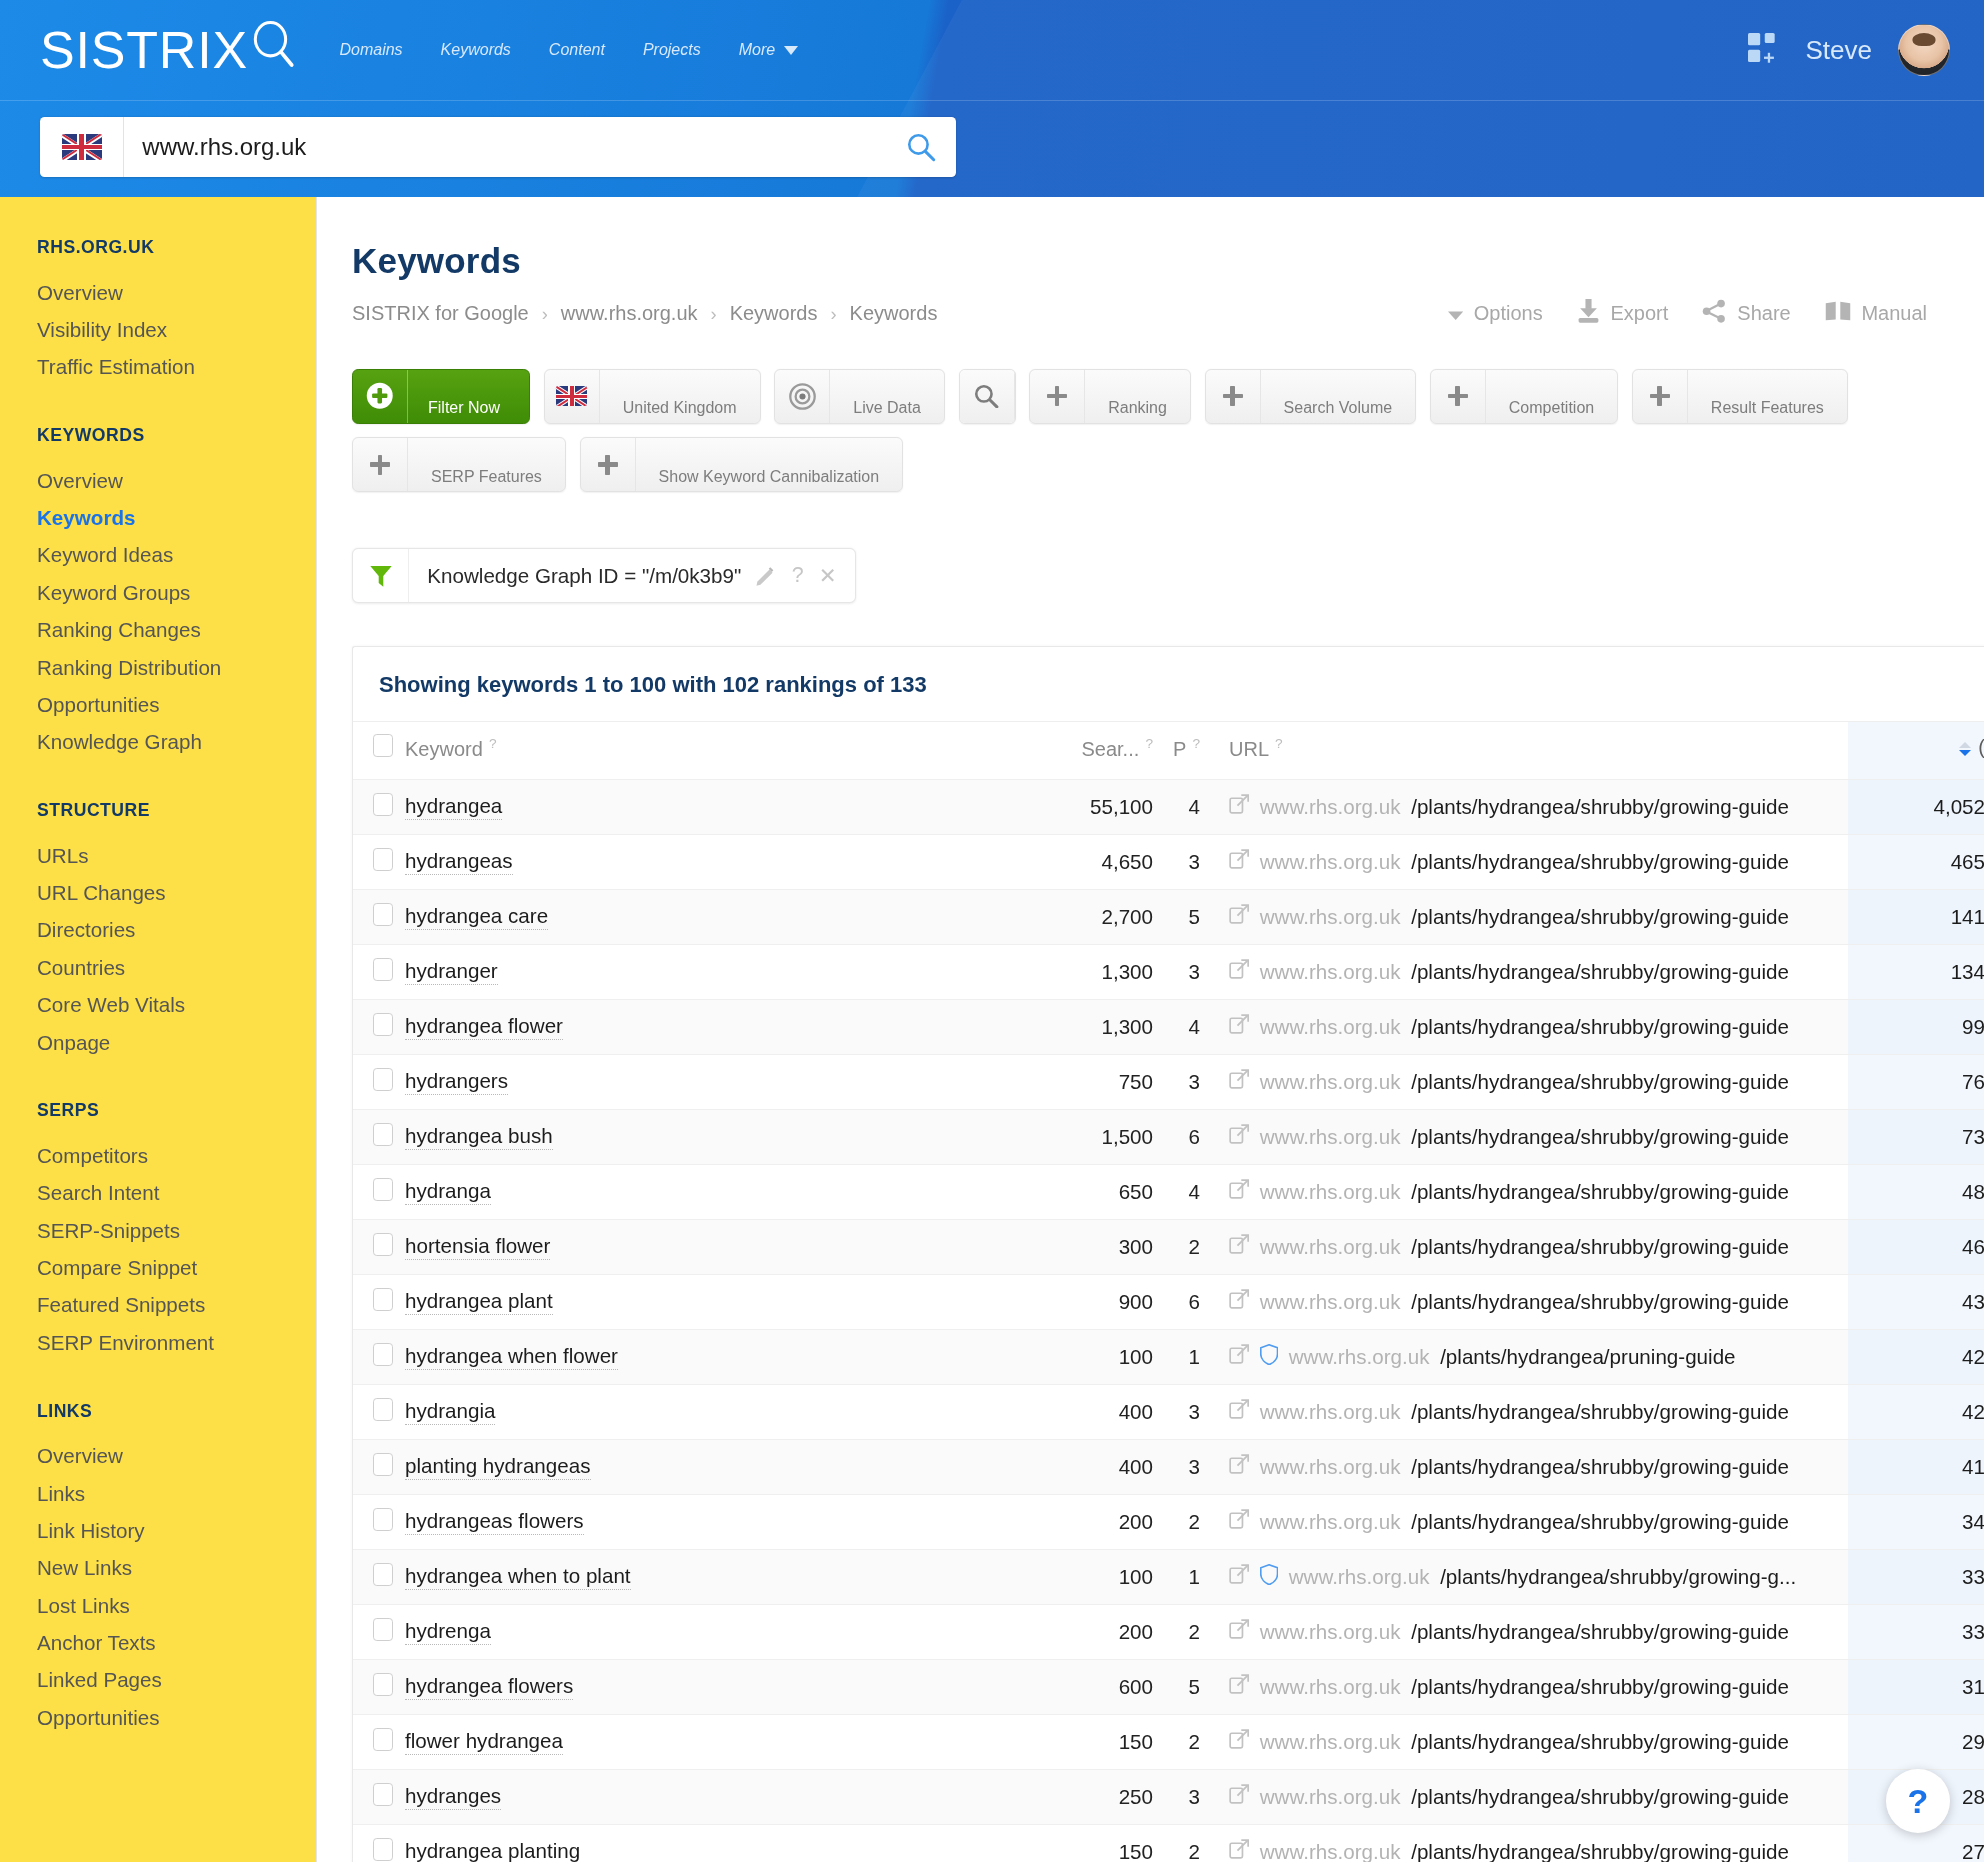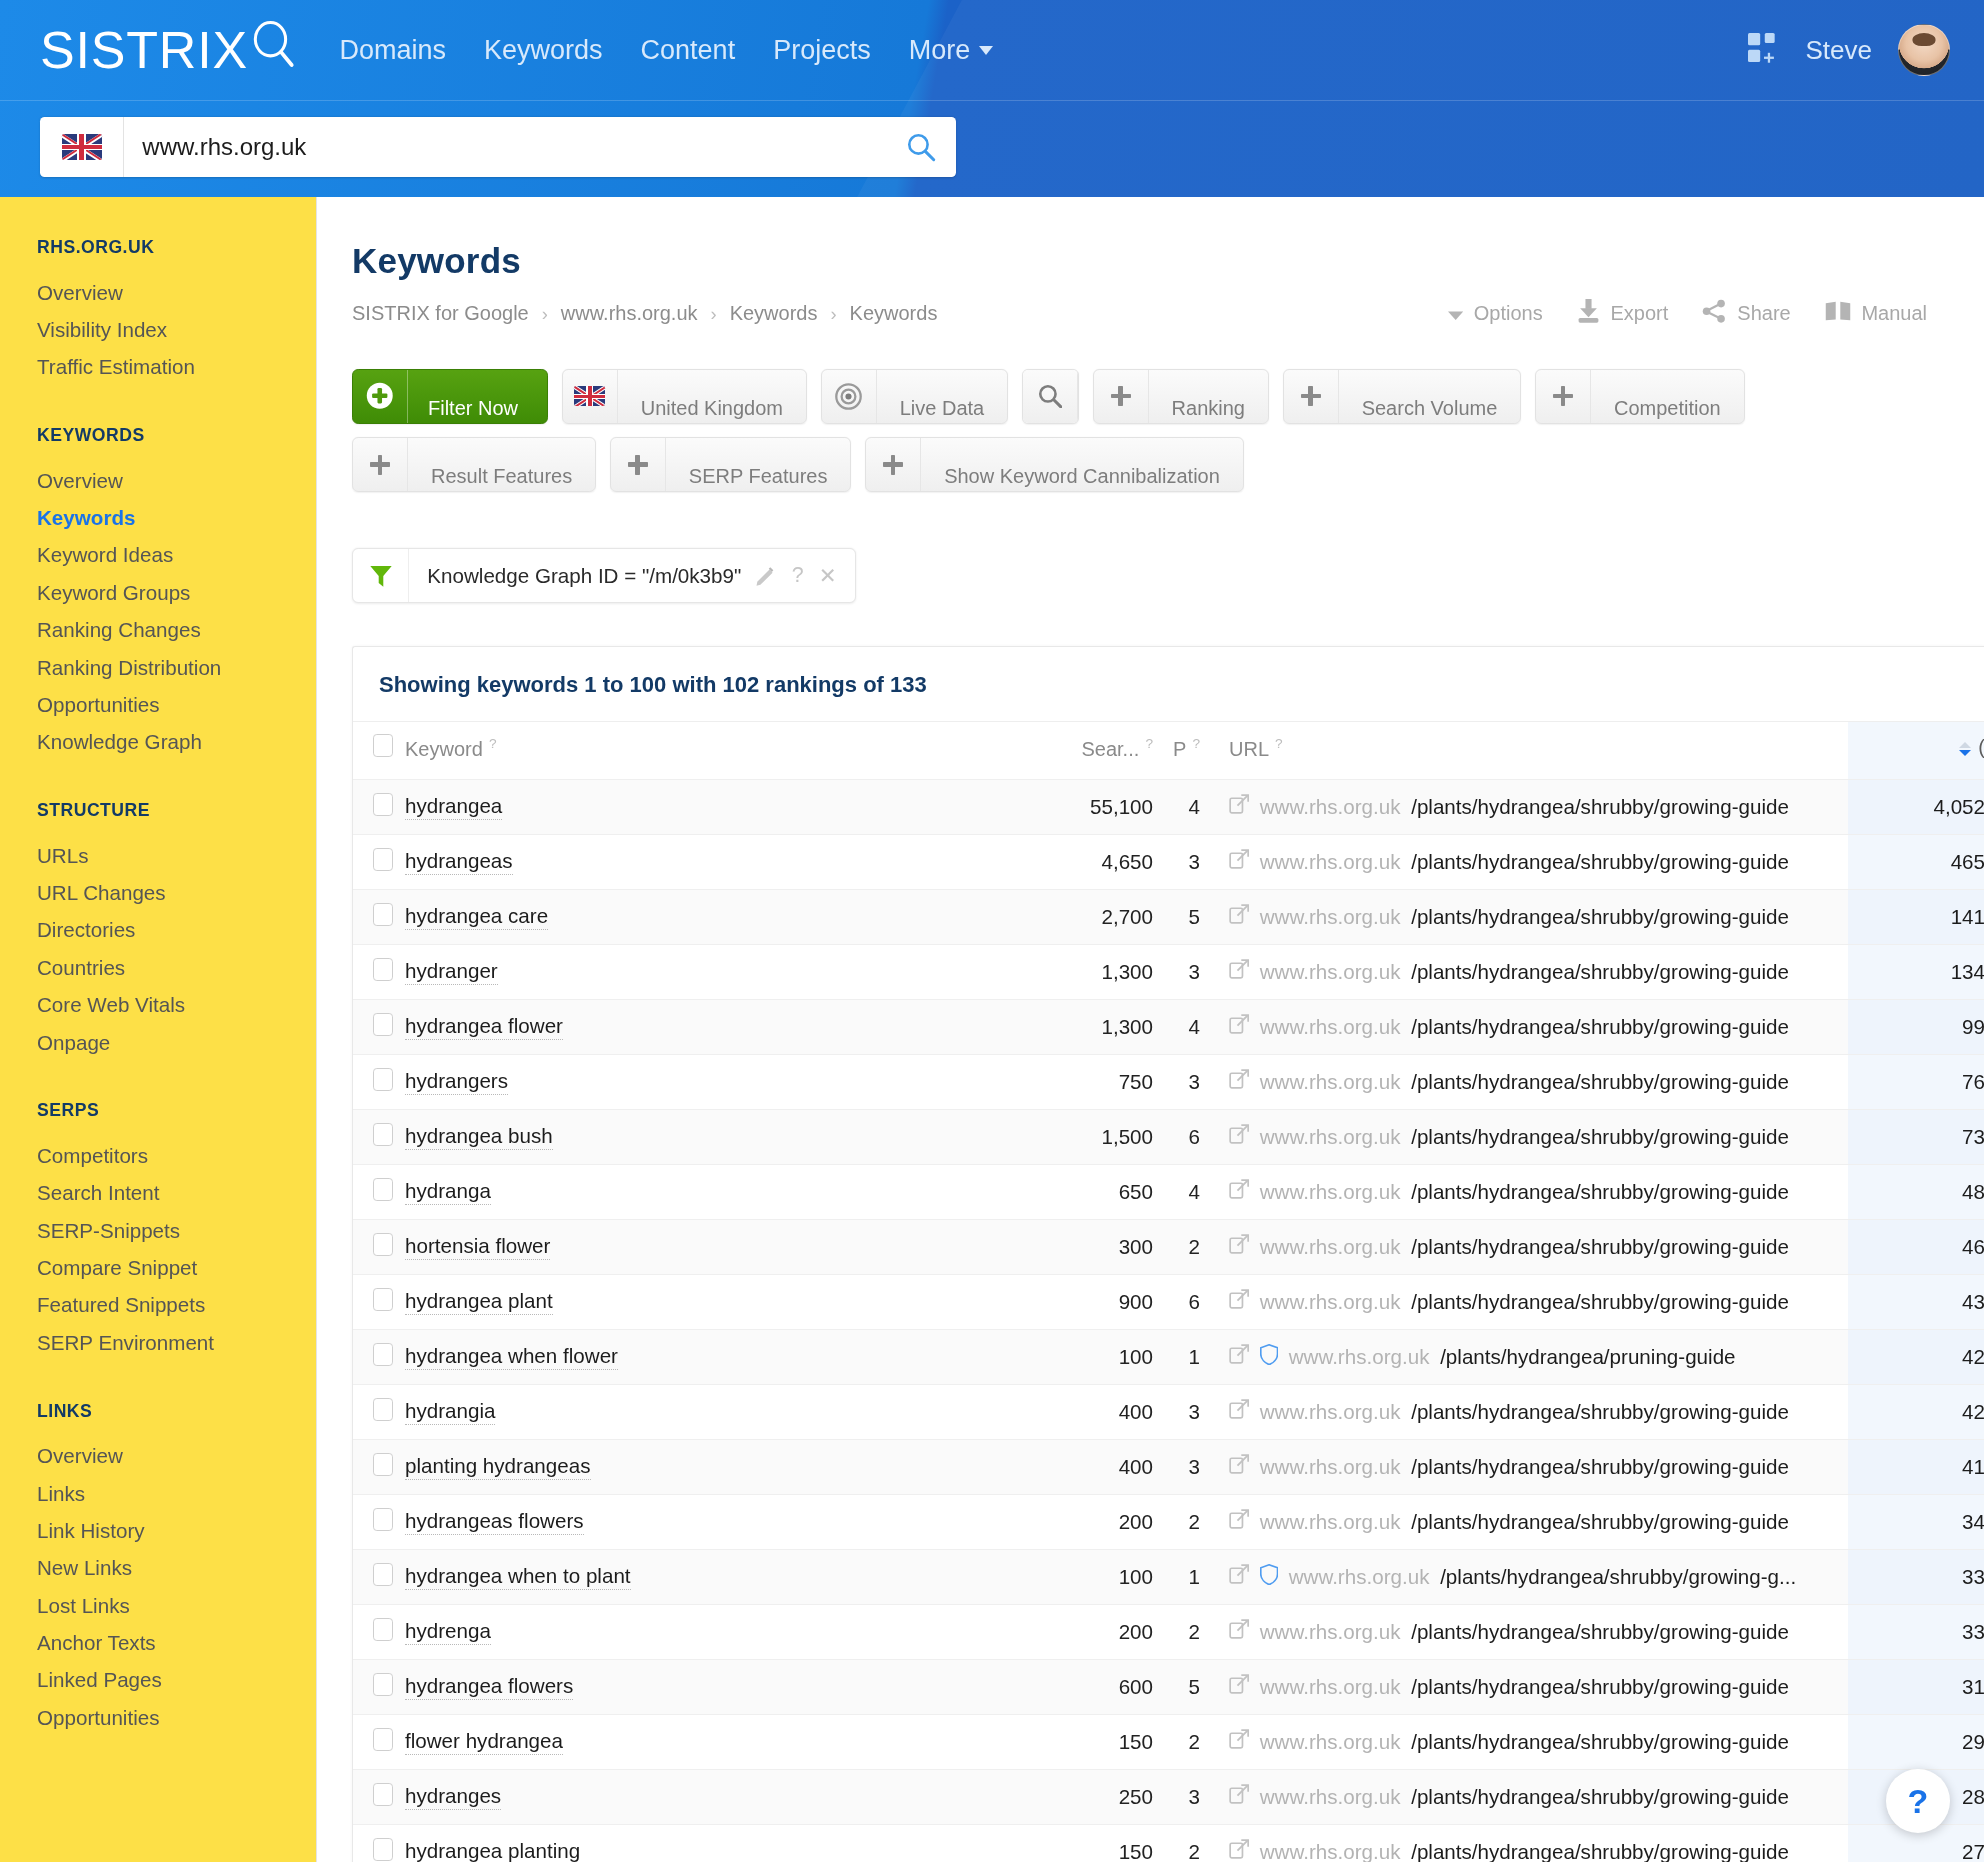--- a/index.html
+++ b/index.html
@@ -28,21 +28,21 @@
   }
   .nav-row { position: relative; display: flex; align-items: center; height: 100px; padding-left: 40px; }
   .logo { display: flex; align-items: baseline; margin-right: 44px; }
   .logo-text {
     font-size: 52px; color: #fff; letter-spacing: 0.8px; font-weight: 400;
     font-family: "Liberation Sans", sans-serif;
   }
   .logo-glass { margin-left: 4.6px; }
   .nav-links { display: flex; align-items: center; gap: 38px; }
   .nav-link {
-    color: #d8e9fb; font-size: 27px; cursor: pointer; white-space: nowrap;
+    color: #d8e9fb; font-size: 16px; cursor: pointer; white-space: nowrap; font-style: italic;
   }
   .nav-more { display: flex; align-items: center; gap: 9.2px; }
   .caret-down {
     width: 0; height: 0; border-left: 7.6px solid transparent;
     border-right: 7.6px solid transparent; border-top: 9.2px solid #d8e9fb;
   }
   .nav-right {
     position: absolute; right: 35px; top: 0; height: 100px;
     display: flex; align-items: center; gap: 26px;
   }
@@ -116,21 +116,21 @@
   .filters { margin-top: 40px; display: flex; flex-wrap: wrap; gap: 13.7px 13.7px; padding-right: 58px; }
   .btn {
     display: flex; align-items: stretch; height: 55px; border-radius: 6.1px;
     background: linear-gradient(#fbfbfb, #efefef); border: 0.8px solid #e2e2e2;
     box-shadow: 0 0.8px 1.5px rgba(0,0,0,.06); overflow: hidden; cursor: pointer;
   }
   .btn .ic {
     width: 55px; display: flex; align-items: center; justify-content: center;
     border-right: 0.8px solid #e6e6e6;
   }
-  .btn .lb { display: flex; align-items: center; padding: 0 23px; font-size: 20px; color: #7d7d7d; white-space: nowrap; margin-top: 24px; }
+  .btn .lb { display: flex; align-items: center; padding: 0 23px; font-size: 16px; color: #7d7d7d; white-space: nowrap; margin-top: 24px; }
   .btn.green { background: linear-gradient(#57a211, #3f8c06); border-color: #3a7f05; }
   .btn.green .ic { border-right-color: rgba(255,255,255,.35); }
   .btn.green .lb { color: #ffffff; padding: 0 29px 0 20px; }
   .btn.search-btn { background: #fff; border-color: #e2e2e2; }
   .btn.search-btn .ic { background: linear-gradient(#fbfbfb,#efefef); }
   .btn.search-btn .lb { width: 328px; color: #9b9b9b; }
   .plus { position: relative; width: 20px; height: 20px; }
   .plus:before, .plus:after { content:""; position:absolute; background:#8a8a8a; border-radius:0.8px; }
   .plus:before { left: 0; right: 0; top: 7.6px; height: 4.6px; }
   .plus:after { top: 0; bottom: 0; left: 7.6px; width: 4.6px; }

